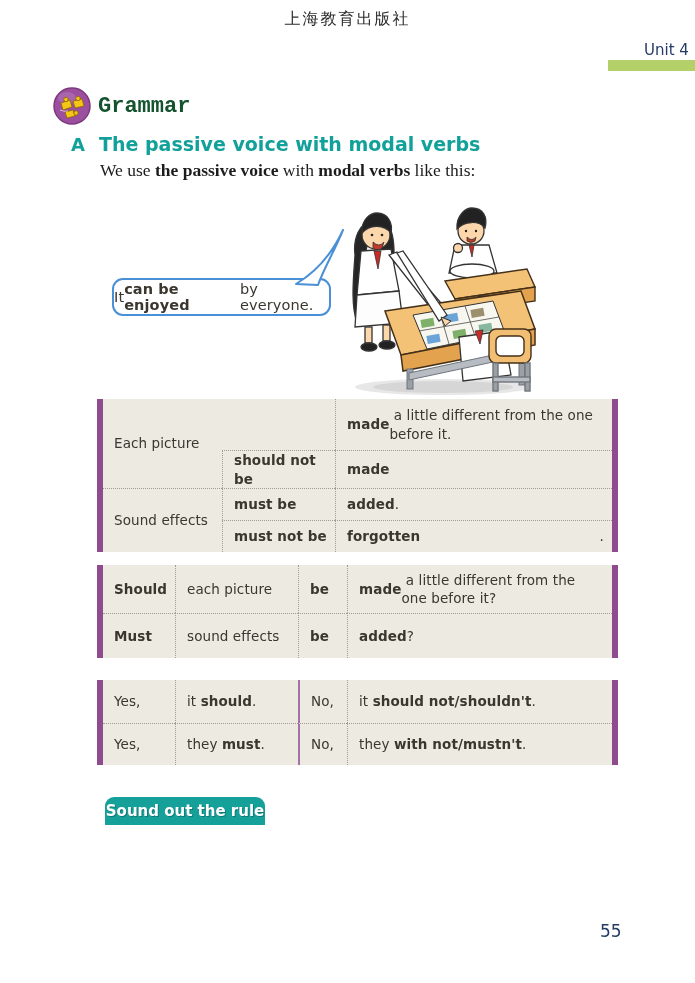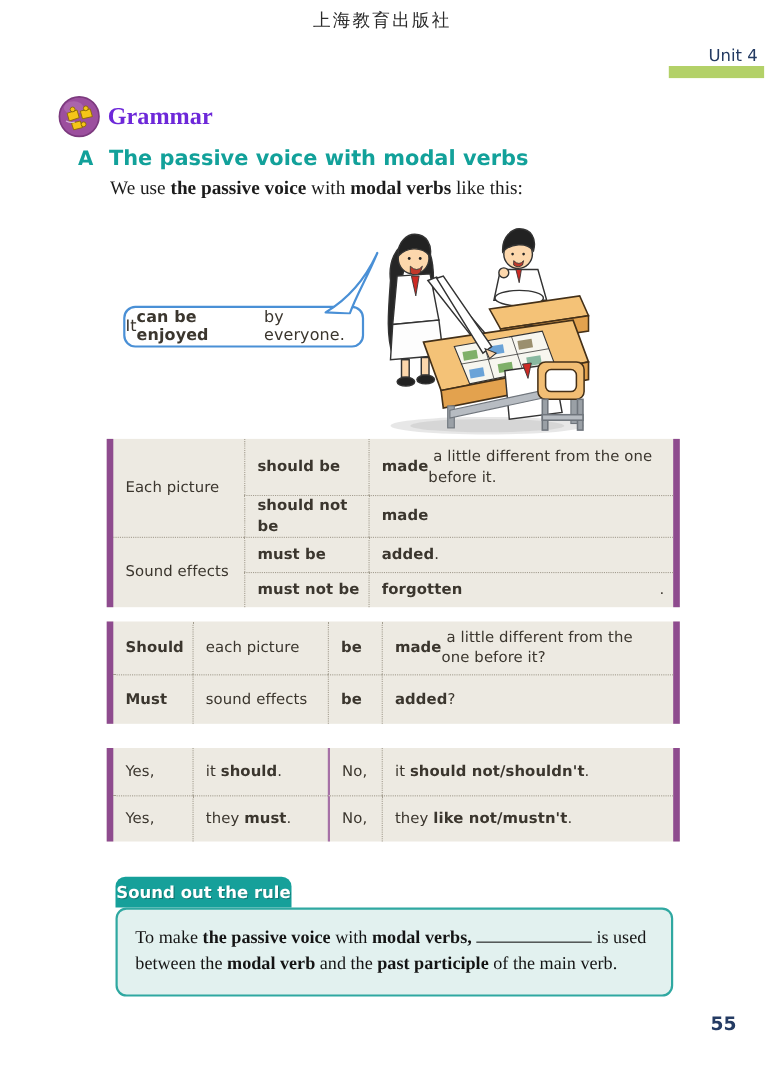--- a/index.html
+++ b/index.html
@@ -16,21 +16,21 @@
   
   .unit-label {
     position:absolute; top:41px; left:612px; font-size:15px; color:#243b63;
     font-family:"DejaVu Sans", sans-serif;
     margin-left:32px;
   }
   .unit-bar { position:absolute; top:60px; left:608px; width:87px; height:11px; background:#b3d168; }
   
   .grammar-header { position:absolute; top:86px; left:52px; display:flex; align-items:center; }
   .grammar-icon { width:40px; height:40px; margin-right:6px; }
-  .grammar-title { font-family:Liberation Serif, serif; font-weight:bold; font-size:22px; color:#6d28d9; }
+  .grammar-title { font-family:Liberation Mono, monospace; font-weight:bold; font-size:22px; color:#14532d; }
   
   .section-letter {
     position:absolute; top:134px; left:71px; font-family:"DejaVu Sans", sans-serif;
     font-weight:bold; font-size:18px; color:#12a19a;
   }
   .section-title {
     position:absolute; top:133px; left:99px; font-family:"DejaVu Sans", sans-serif;
     font-weight:bold; font-size:19px; color:#12a19a;
   }
   .intro {
@@ -81,23 +81,22 @@
   .rule-box {
     position:absolute; top:825px; left:105px; width:507px; height:81px;
     background:#e2f1ef; border:2px solid #2fa8a1; border-radius:10px;
     padding:13px 16px;
   }
   .rule-text {
     font-family:"Liberation Serif", serif; font-size:16.5px; color:#141414; line-height:1.45;
   }
   .blank { display:inline-block; width:105px; border-bottom:1.5px solid #1a1a1a; height:2px; }
   .page-number {
-    position:absolute; top:921px; left:646px; font-size:17px; color:#243b63;
+    position:absolute; top:921px; left:600px; font-size:17px; color:#243b63;
     font-family:"DejaVu Sans", sans-serif;
-    font-weight:bold;
   }
 </style>
 </head>
 <body>
 
 <div class="page">
 
   <div class="publisher">上海教育出版社</div>
 
   <div class="unit-label">Unit 4</div>
@@ -226,23 +225,20 @@
     </div>
   <svg class="bubble-tail" width="70" height="58" viewBox="0 0 70 58">
     <path d="M16 56 C36 44 52 26 63 2 C54 24 44 40 38 57 Z" fill="#ffffff" stroke="#4a90d6" stroke-width="2" stroke-linejoin="round"></path>
   </svg>
 
   <div class="tbl t1">
     <div class="pbar l"></div>
     <div class="pbar r"></div>
     <div class="grid">
       <div class="cell span2a">Each picture</div>
-      <div class="cell bl" style="grid-row:1;grid-column:2;">
-          <b>should be</b>
-        </div>
       <div class="cell bl" style="grid-row:1;grid-column:3;">
           <b>made</b>
           <span class="seg"> a little different from the one before it.</span>
         </div>
       <div class="cell bl bt" style="grid-row:2;grid-column:2;">
           <b>should not be</b>
         </div>
       <div class="cell bl bt" style="grid-row:2;grid-column:3;">
           <b>made</b>
         </div>
@@ -311,26 +307,23 @@
         </div>
       <div class="cell bt" style="grid-row:2;grid-column:1;">Yes,</div>
       <div class="cell bl bt" style="grid-row:2;grid-column:2;">
           <span class="seg">they </span>
           <b>must</b>
           <span class="seg">.</span>
         </div>
       <div class="cell bls bt" style="grid-row:2;grid-column:3;">No,</div>
       <div class="cell bl bt" style="grid-row:2;grid-column:4;">
           <span class="seg">they </span>
-          <b>like not/mustn't</b>
+          <b>with not/mustn't</b>
           <span class="seg">.</span>
         </div>
     </div>
   </div>
 
   <div class="rule-tab">Sound out the rule</div>
-  <div class="rule-box">
-    <p class="rule-text"><span class="seg">To make </span><b>the passive voice</b><span class="seg"> with </span><b>modal verbs,</b><span class="seg"> </span><span class="blank"></span><span class="seg"> is used between the </span><b>modal verb</b><span class="seg"> and the </span><b>past participle</b><span class="seg"> of the main verb.</span></p>
-  </div>
 
   <div class="page-number">55</div>
 
 </div>
 
 </body></html>

